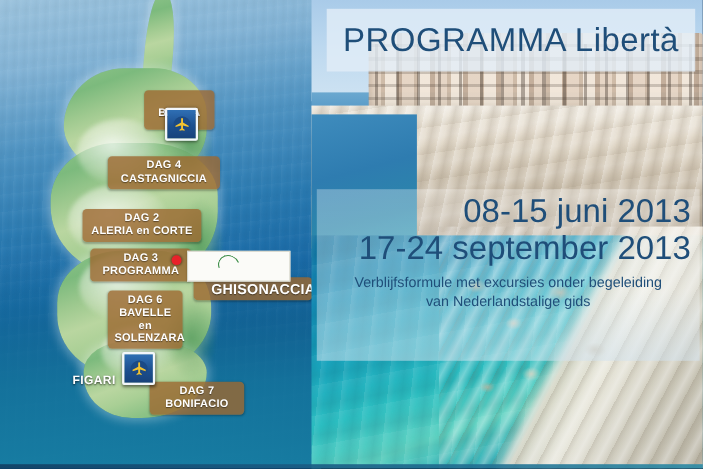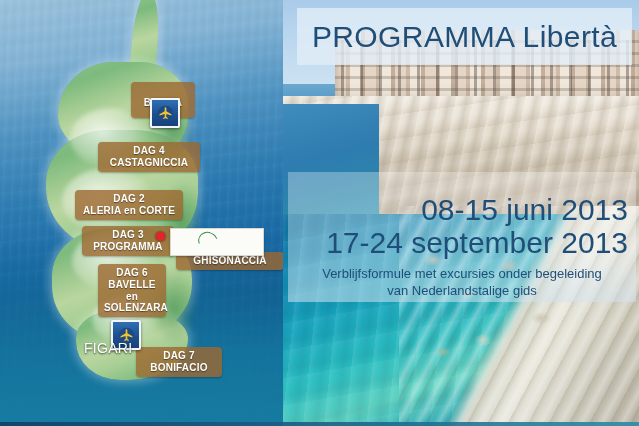--- a/index.html
+++ b/index.html
@@ -82,28 +82,28 @@
     color:#ffffff;
     font-weight:bold;
     text-align:center;
     line-height:1.18;
     letter-spacing:.2px;
     text-shadow:0 1px 1px rgba(0,0,0,.45);
     padding:3px 6px;
     box-sizing:border-box;
     box-shadow:0 1px 2px rgba(0,0,0,.28);
   }
-  .city-name{position:absolute;color:#ffffff;font-size:14px;font-weight:normal;
-             text-shadow:0 1px 2px rgba(0,0,0,.75);letter-spacing:.3px;margin-left:18px;}
+  .city-name{position:absolute;color:#ffffff;font-size:11px;font-weight:bold;
+             text-shadow:0 1px 2px rgba(0,0,0,.75);letter-spacing:.3px;}
 
   #lbl-bastia{left:131px;top:82px;width:64px;font-size:10px;padding-top:15px;padding-bottom:9px;}
   #lbl-dag4{left:98px;top:142px;width:102px;font-size:10px;}
   #lbl-dag2{left:75px;top:190px;width:108px;font-size:10px;}
   #lbl-dag3{left:82px;top:226px;width:92px;font-size:10px;}
-  #lbl-ghis{left:176px;top:252px;width:108px;font-size:10px;padding:3px 16px;}
+  #lbl-ghis{left:176px;top:252px;width:108px;font-size:13px;padding:3px 16px;}
   #lbl-dag6{left:98px;top:264px;width:68px;font-size:10px;}
   #lbl-dag7{left:136px;top:347px;width:86px;font-size:10px;}
   #lbl-figari{left:66px;top:340px;}
 
   
   .airport{
     position:absolute;width:26px;height:26px;border-radius:2px;
     background:linear-gradient(180deg,#2f6fb4 0%, #1d4f8f 55%, #17427a 100%);
     border:2px solid #f2f6fa;
     box-shadow:0 1px 3px rgba(0,0,0,.5);
@@ -200,23 +200,23 @@
   
   #title-box{
     position:absolute;left:297px;top:8px;width:335px;height:57px;
     background:rgba(226,238,248,.80);
     display:flex;align-items:center;justify-content:center;
   }
   #title-text{
     font-size:30px;color:#1f4e79;letter-spacing:.4px;white-space:nowrap;
   }
   #dates-box{
-    position:absolute;left:288px;top:172px;width:348px;height:130px;
+    position:absolute;left:288px;top:172px;width:348px;height:156px;
     background:linear-gradient(180deg, rgba(255,255,255,.30) 0%, rgba(255,255,255,.34) 58%, rgba(210,226,238,.55) 100%);
-    padding-top:21px;box-sizing:border-box;
+    padding-top:4px;box-sizing:border-box;
   }
   .date-line{
     text-align:right;color:#1f4e79;font-size:30px;line-height:1.10;
     padding-right:8px;white-space:nowrap;
   }
   #subtitle{
     margin-top:7px;text-align:center;color:#1f4e79;
     font-size:13px;line-height:1.28;padding:0 8px;
   }
   .sub-line{display:block;}

